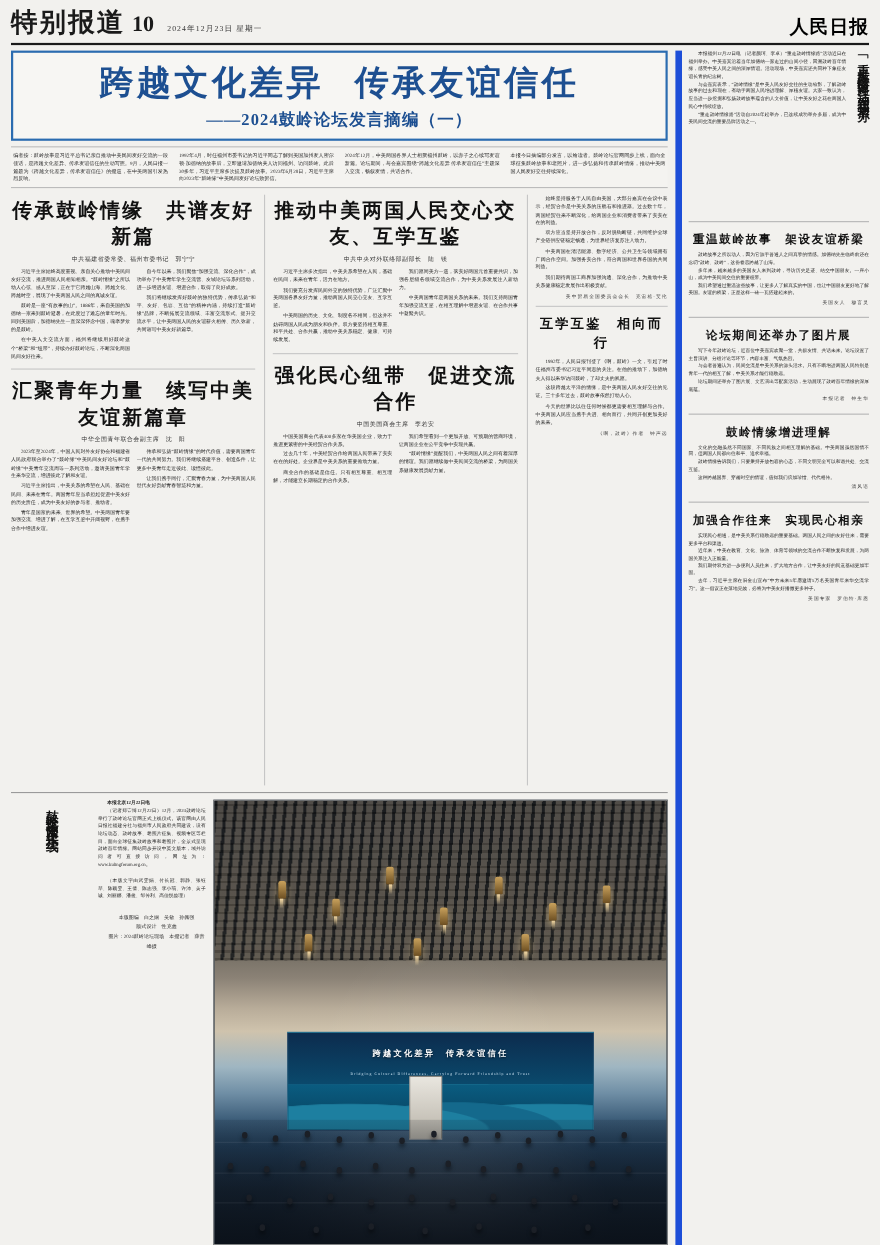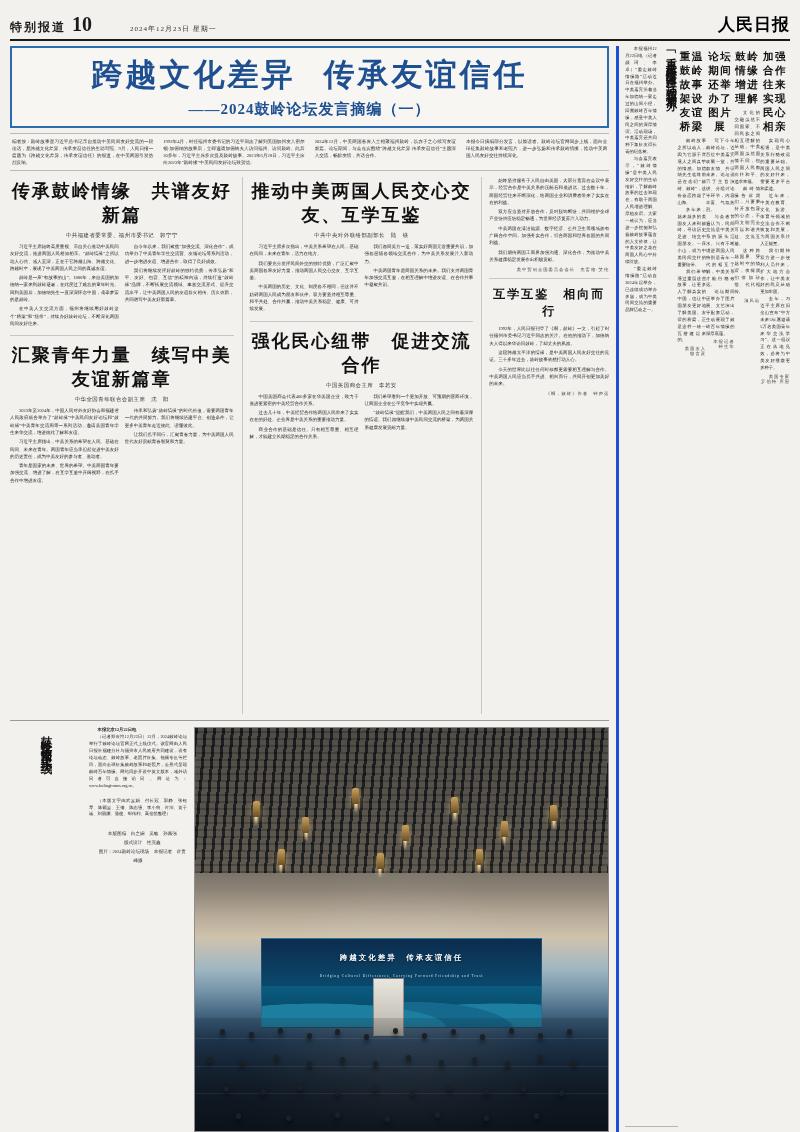--- a/index.html
+++ b/index.html
@@ -22,52 +22,52 @@
     display:flex;align-items:flex-end;
     border-bottom:2px solid #1a1a1a;
     padding-bottom:3px;
     margin-bottom:5px;
     height:30px;
   }
   .mast-left{
     display:flex;align-items:baseline;gap:6px;
   }
   .mast-section{
-    font-size:12px;font-weight:bold;letter-spacing:2px;
+    font-size:24px;font-weight:bold;letter-spacing:2px;
     font-family:Liberation Mono, monospace;
     text-align:center;
   }
   .mast-pagenum{
     font-size:20px;font-weight:bold;
   }
   .mast-date{
-    font-size:7px;color:#333;margin-left:32px;letter-spacing:1px;
+    font-size:7px;color:#333;margin-left:6px;letter-spacing:1px;
     padding-bottom:2px;
   }
   .mast-right{
     margin-left:auto;
     font-size:17px;font-weight:bold;letter-spacing:1px;
     color:#000;
     font-family:"Liberation Serif","DejaVu Serif",serif;
   }
   
   .body-grid{
     display:flex;
     gap:7px;
     height:1086px;
   }
   .left-block{
     width:600px;
     display:flex;flex-direction:column;
   }
   .right-rail{
     width:165px;
-    border-left:3px solid #1d4ed8;
+    border-left:6px solid #1d4ed8;
     padding-left:6px;
-    display:flex;flex-direction:row;
+    display:flex;flex-direction:column;
   }
   
   .headline-box{
     border:2px solid #2b6cb0;
     padding:9px 8px 7px 8px;
     margin-bottom:5px;
     background:#f7f6f3;
   }
   .headline{
     text-align:center;

